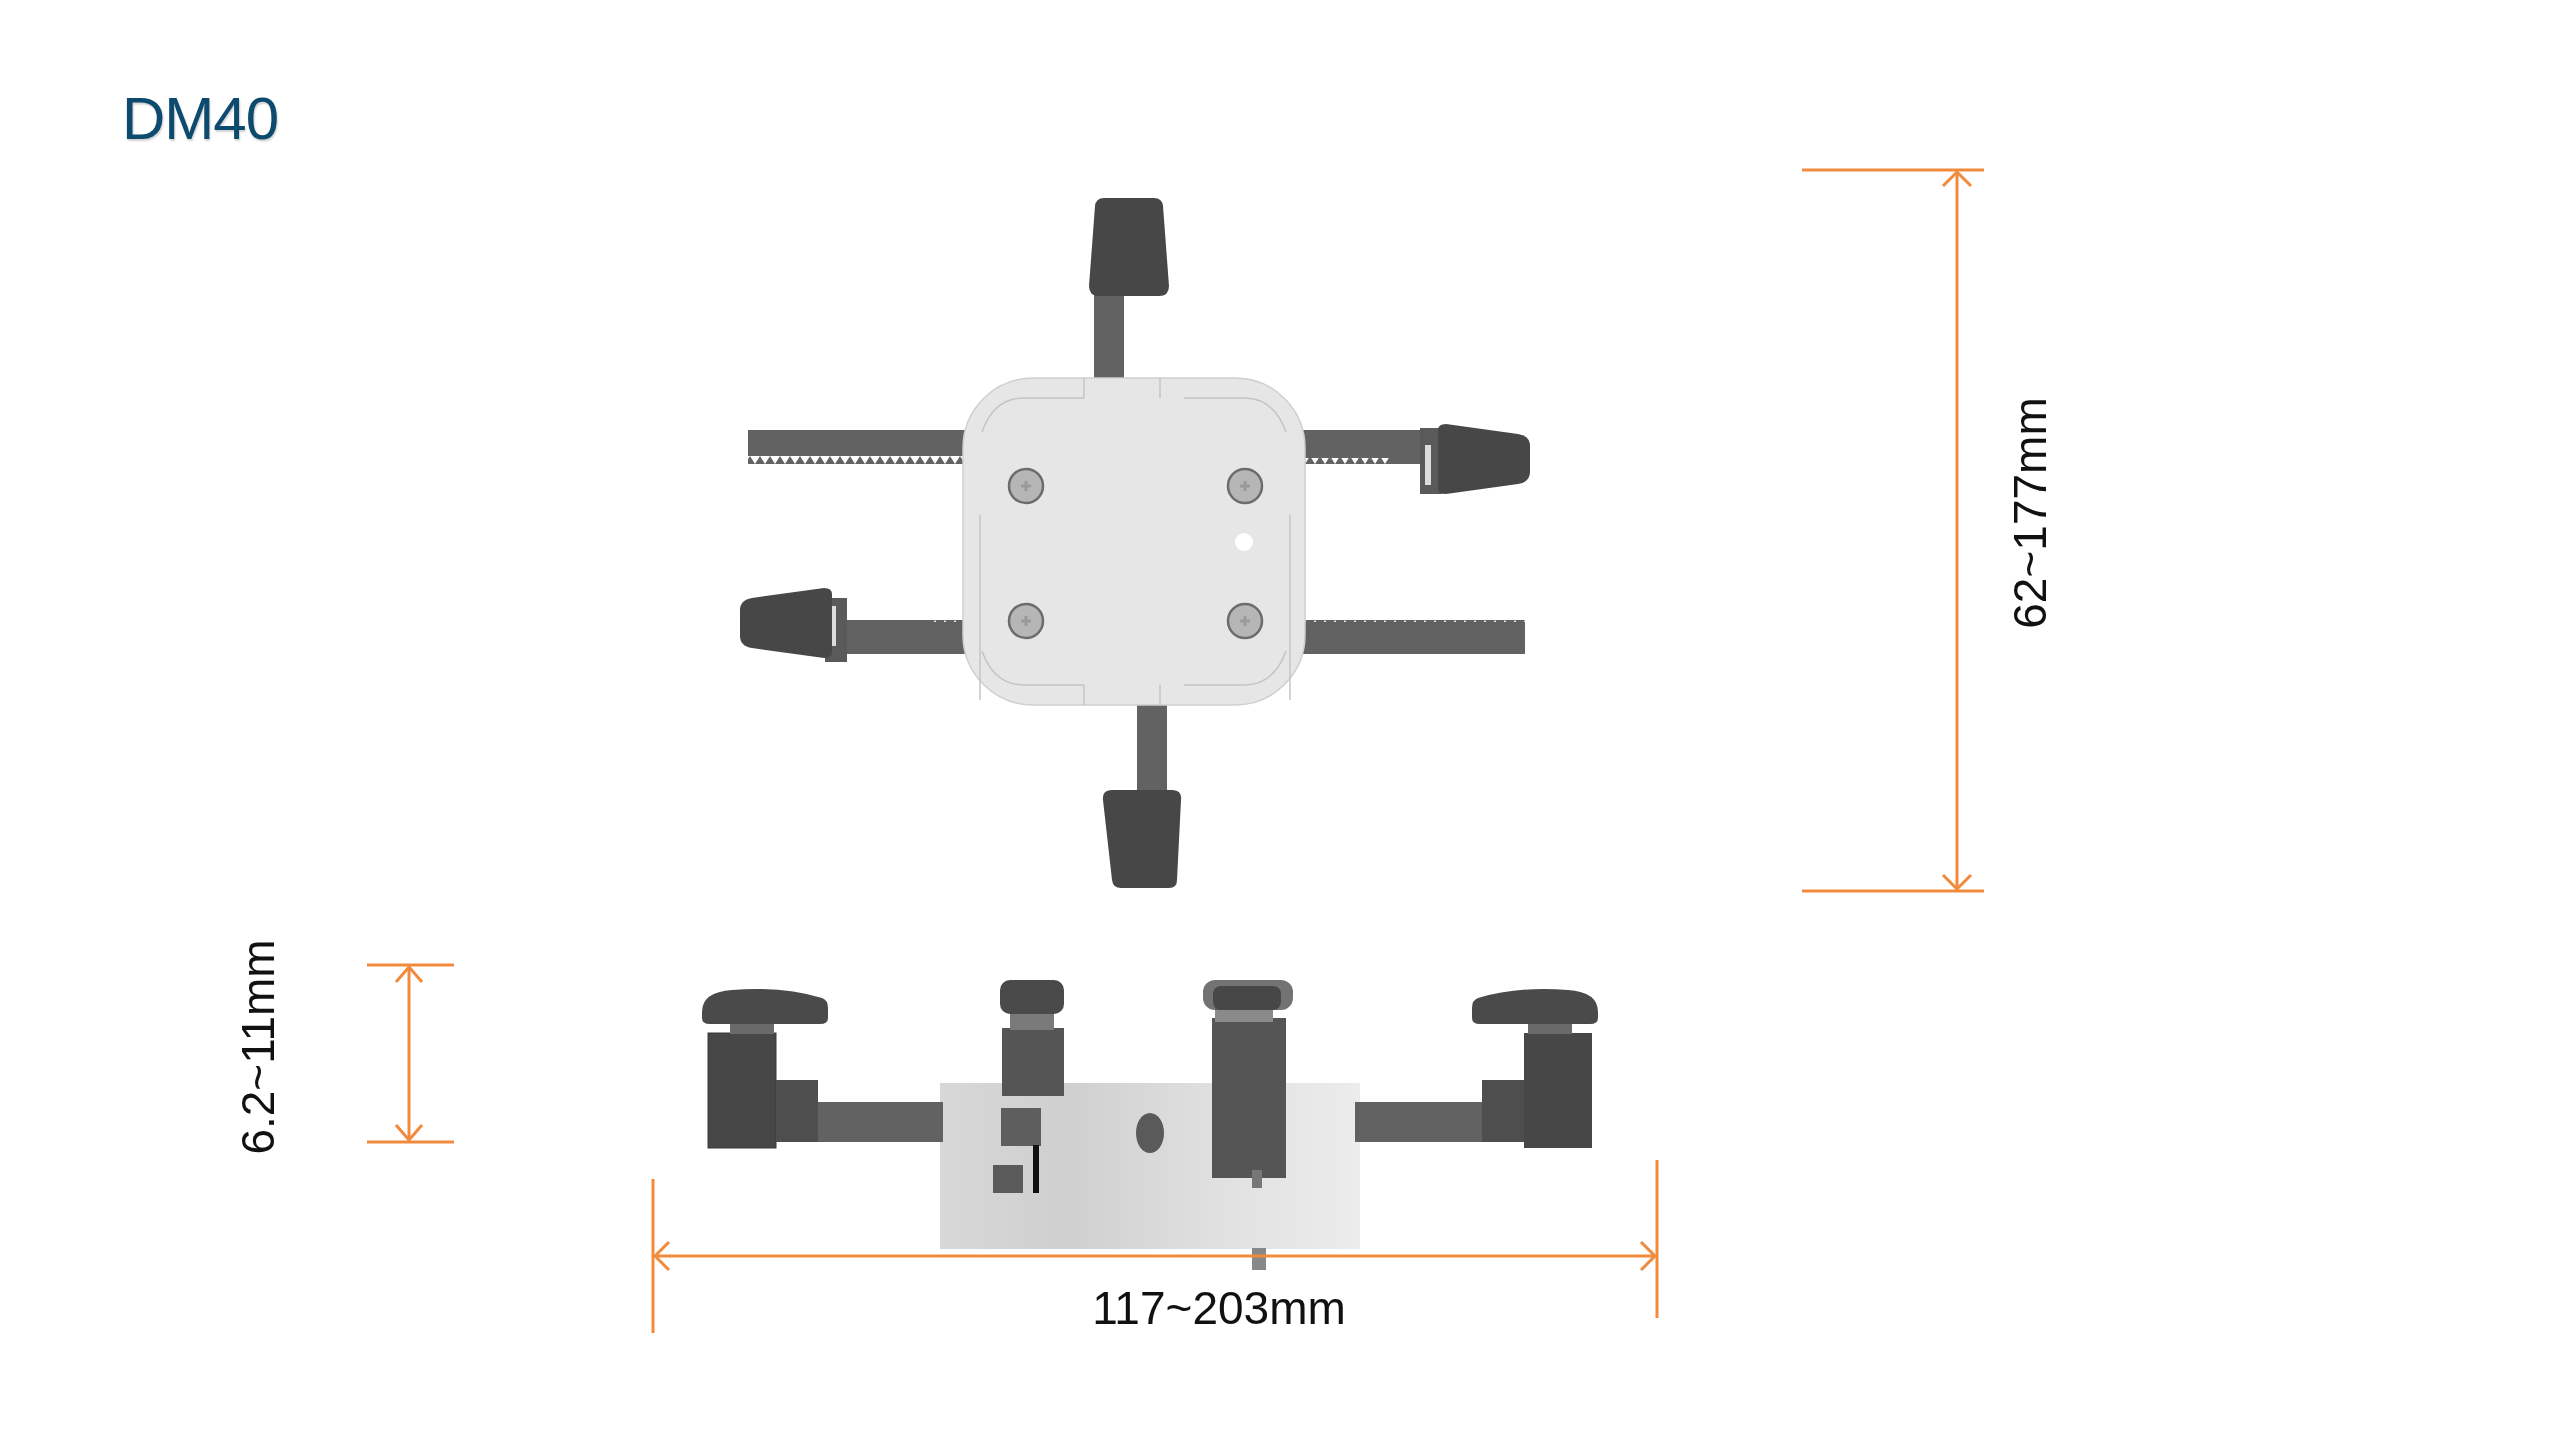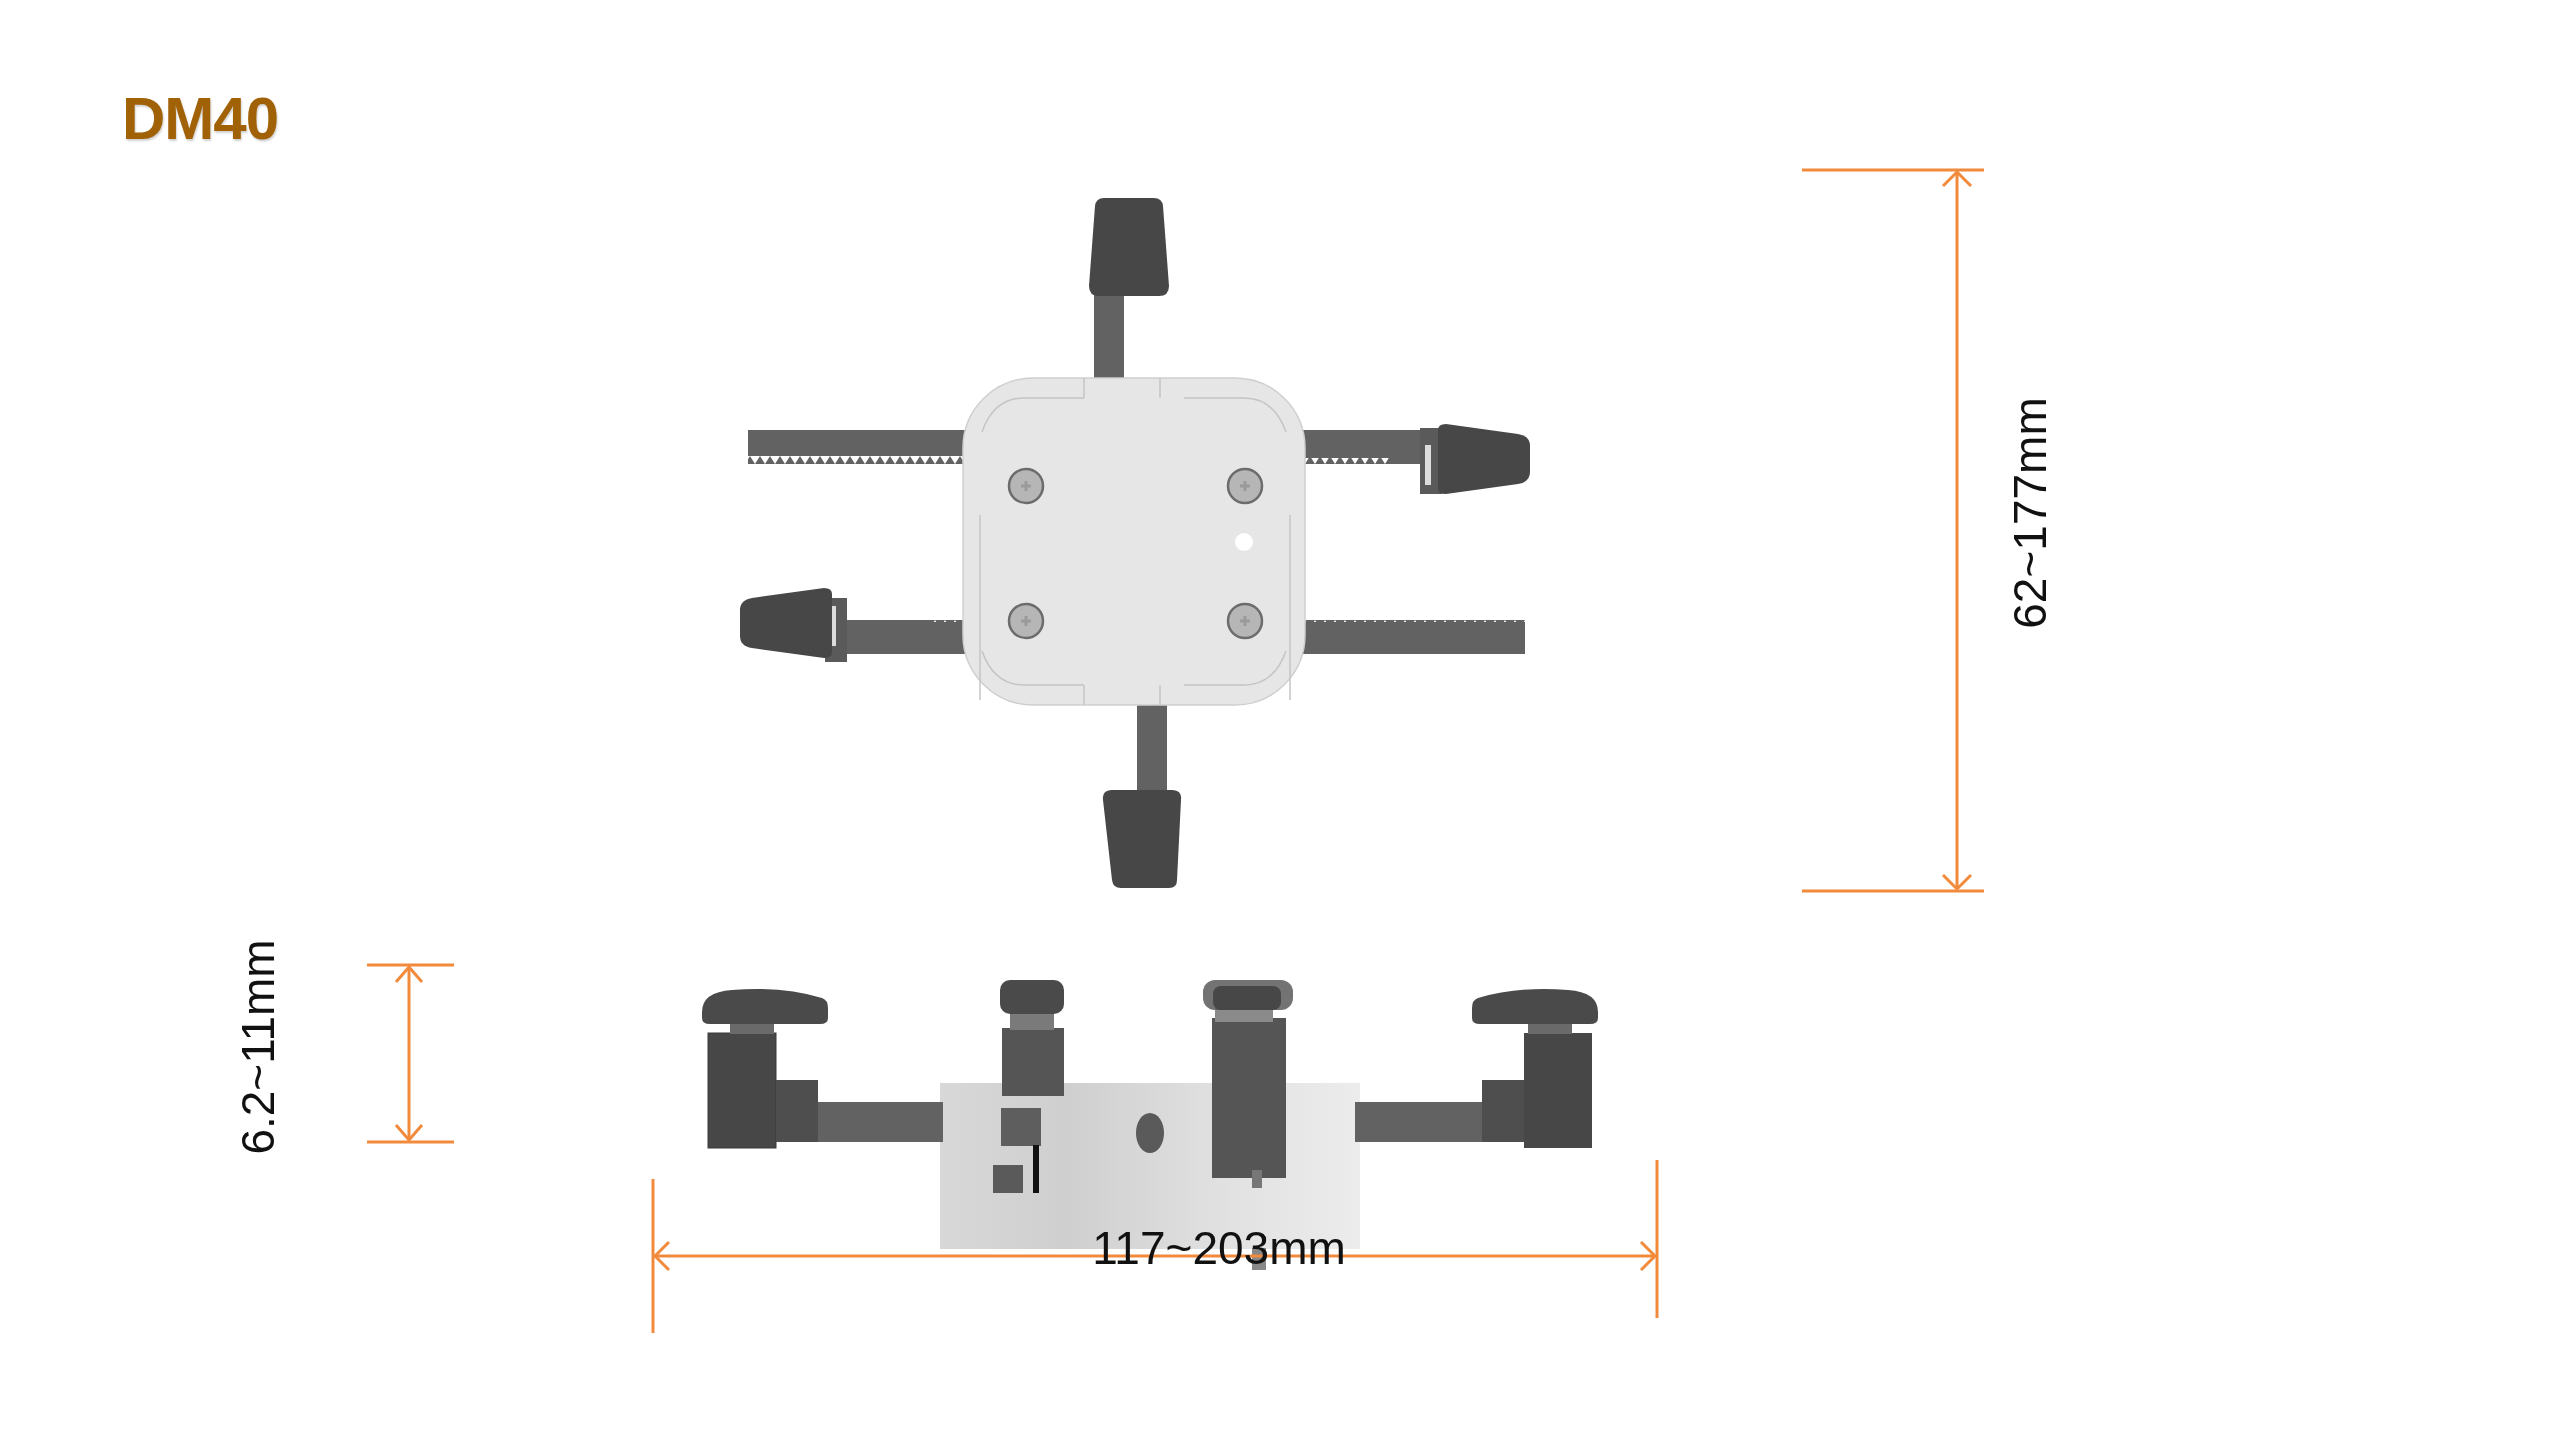--- a/index.html
+++ b/index.html
@@ -1,22 +1,22 @@
 <!DOCTYPE html>
 <html><head>
 <meta charset="utf-8">
 <style>
   html,body{margin:0;padding:0;background:#ffffff;}
   body{width:2560px;height:1440px;position:relative;overflow:hidden;font-family:"Liberation Sans",sans-serif;}
-  .title{position:absolute;left:122px;top:84px;font-size:60px;color:#a16207;letter-spacing:-1px;text-shadow:1px 2px 2px rgba(0,0,0,0.18);font-weight:bold;}
+  .title{position:absolute;left:122px;top:84px;font-size:60px;color:#0c4a6e;letter-spacing:-1px;text-shadow:1px 2px 2px rgba(0,0,0,0.18);}
   .dim-label{position:absolute;font-size:46px;color:#111;white-space:nowrap;}
   .rot{transform:translate(-50%,-50%) rotate(-90deg);transform-origin:center center;}
   #lbl-height{left:2030px;top:513px;}
   #lbl-thick{left:258px;top:1047px;}
-  #lbl-width{left:1219px;top:1248px;transform:translate(-50%,-50%);}
+  #lbl-width{left:1219px;top:1308px;transform:translate(-50%,-50%);}
   svg{position:absolute;left:0;top:0;}
 </style>
 </head>
 <body>
 
 <div class="title">DM40</div>
 
 <svg width="2560" height="1440" viewBox="0 0 2560 1440">
   <defs>
     <linearGradient id="plateSide" x1="0" x2="1" y1="0" y2="0">

